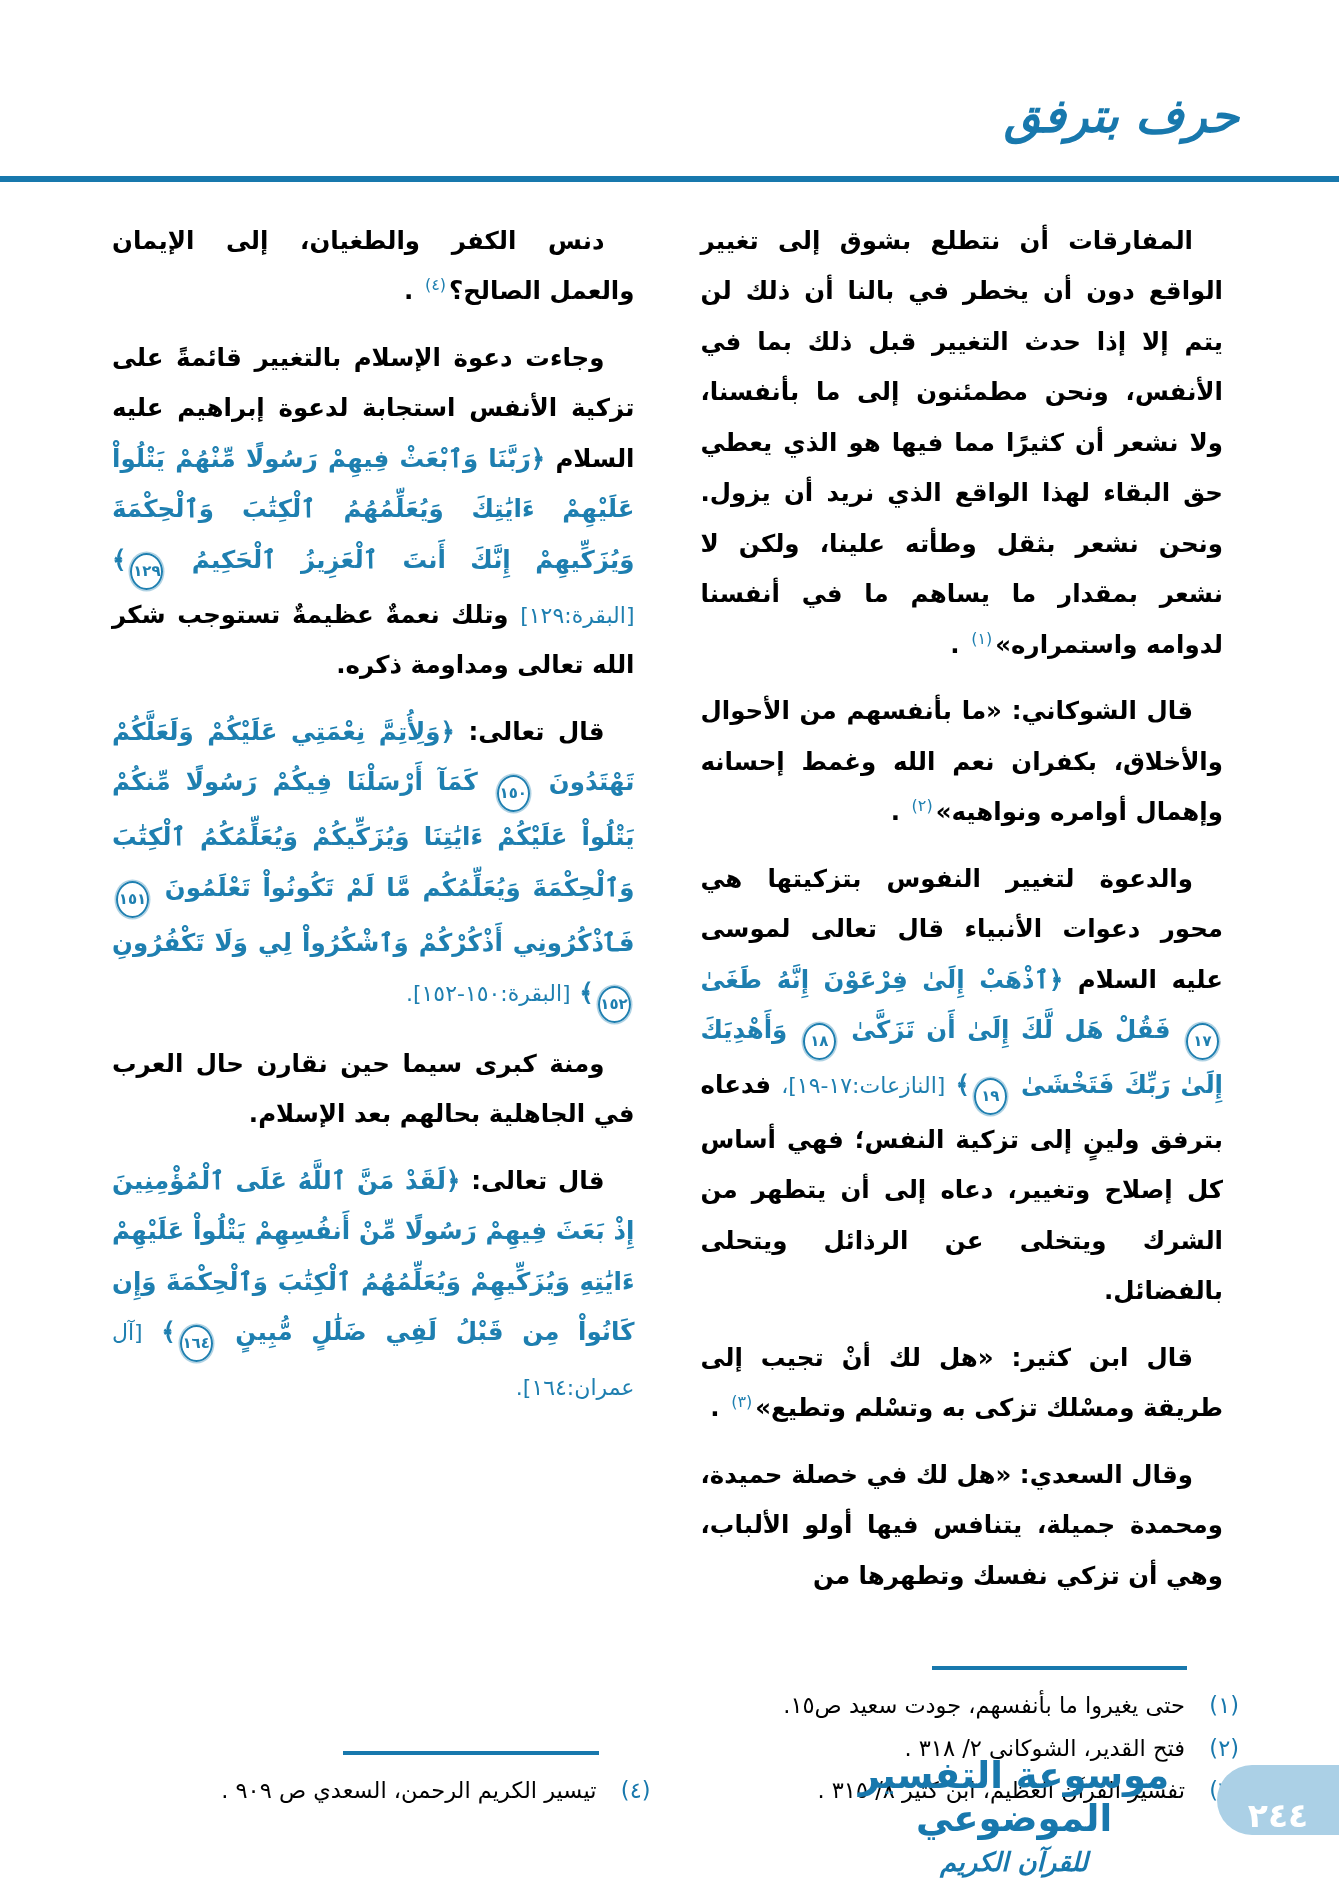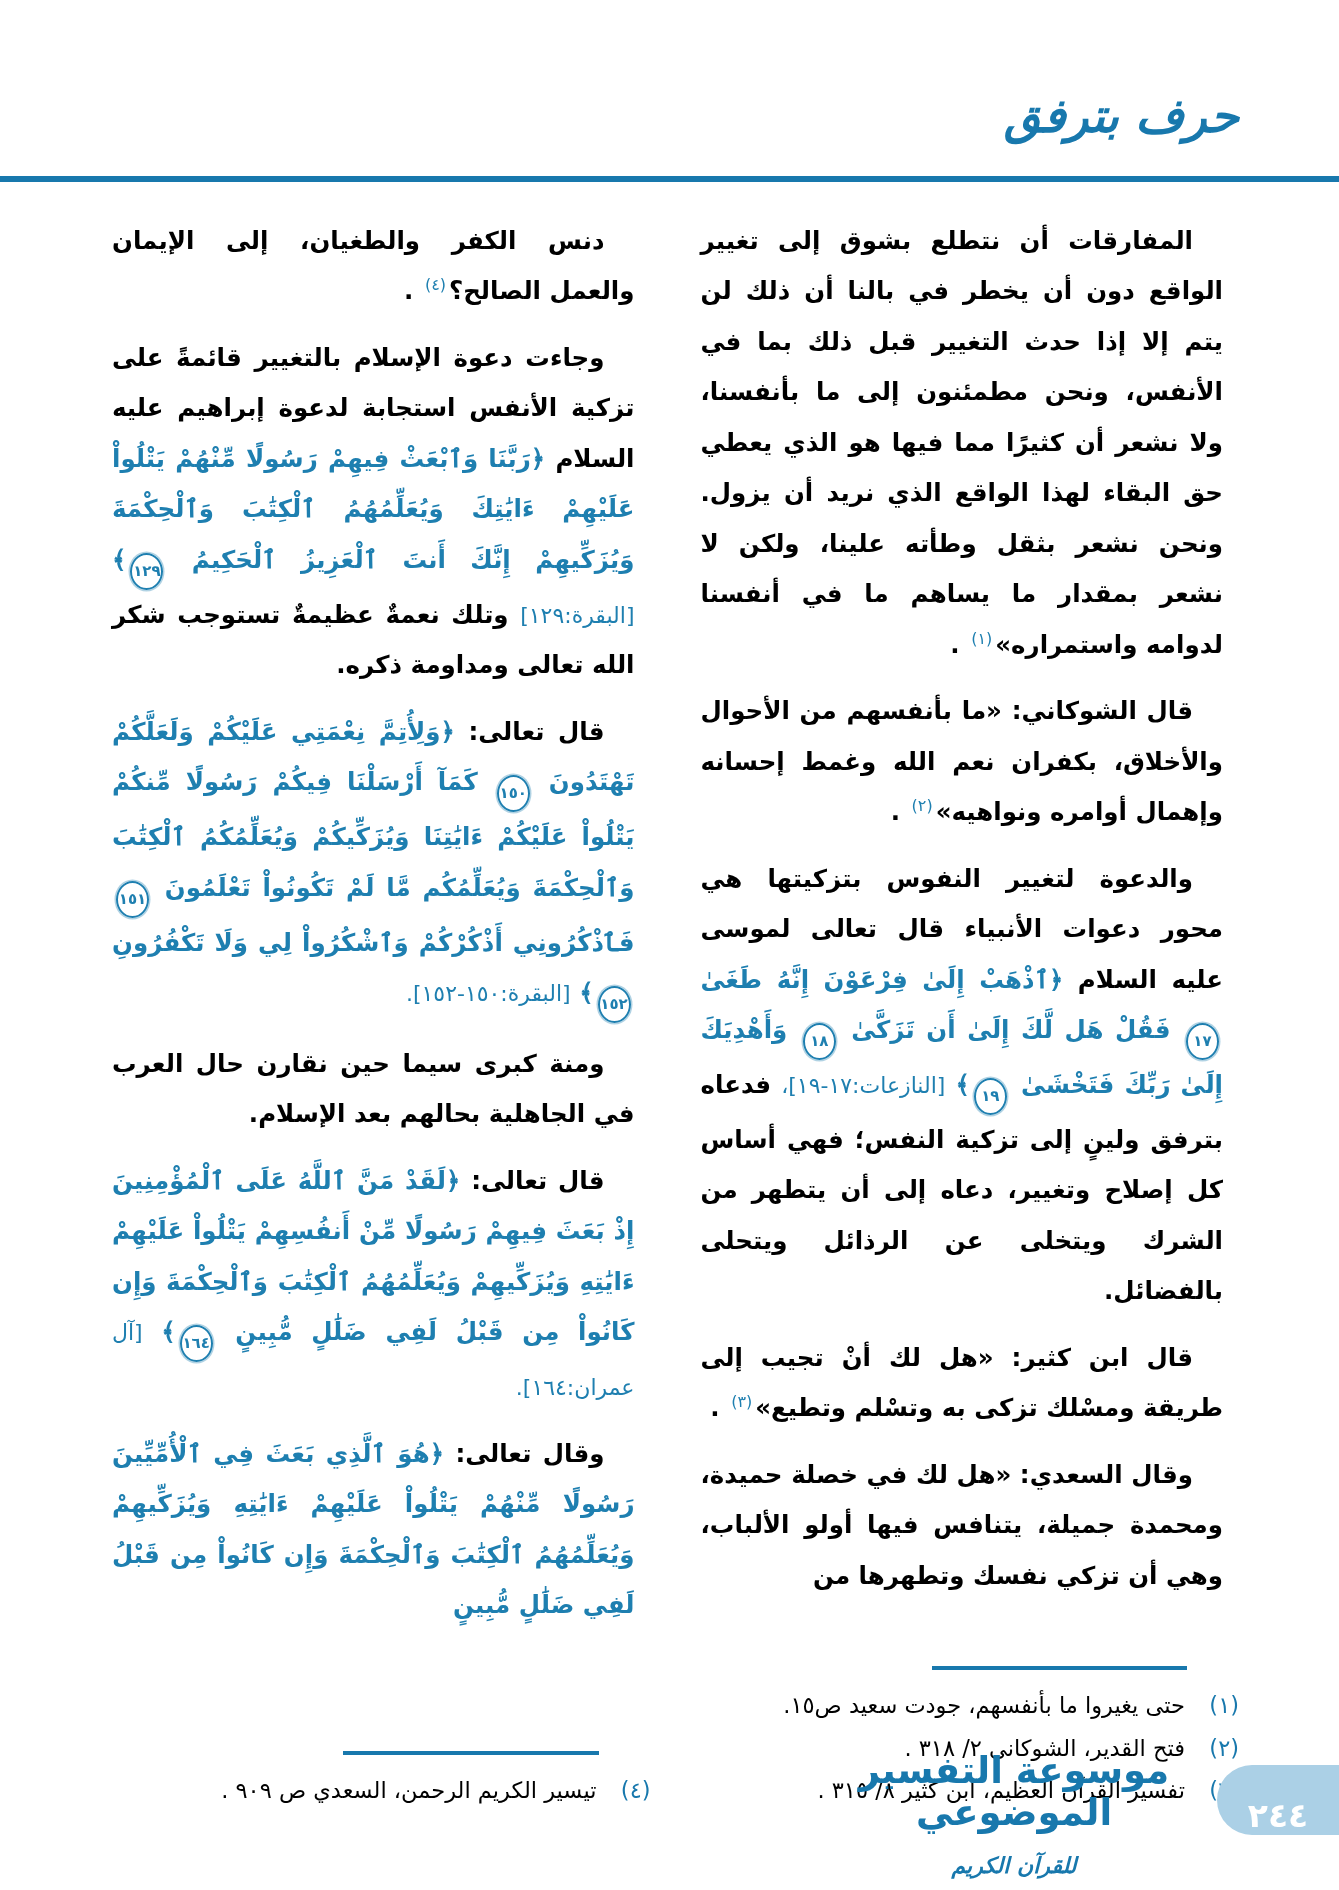--- a/index.html
+++ b/index.html
@@ -66,21 +66,21 @@
   .fn-text{flex:1;text-align:justify;}
   
   .footer-logo{
     position:absolute;bottom:12px;right:150px;width:350px;
     text-align:center;color:var(--accent);line-height:1.15;
   }
   .footer-logo .l1{
     font-size:37px;font-weight:bold;letter-spacing:-2px;
   }
   .footer-logo .l2{
-    font-size:22px;font-weight:bold;font-style:italic;margin-top:18px;
+    font-size:26px;font-weight:bold;font-style:italic;margin-top:8px;
   }
   .page-pill{
     position:absolute;bottom:55px;right:0;width:122px;height:70px;
     background:var(--pill);border-radius:36px 0 0 36px;
     display:flex;align-items:flex-end;justify-content:center;
     color:var(--pill-text);font-size:33px;font-weight:bold;
   }
 </style>
 </head>
 <body>
@@ -115,21 +115,20 @@
         </div>
     </div>
   </div>
   <div class="column">
     <div class="paras">
         <p class="para"><span class="seg-b">دنس الكفر والطغيان، إلى الإيمان والعمل الصالح؟</span><span class="seg-n">(٤)</span><span class="seg-b"> .</span></p>
         <p class="para"><span class="seg-b">وجاءت دعوة الإسلام بالتغيير قائمةً على تزكية الأنفس استجابة لدعوة إبراهيم عليه السلام </span><span class="seg-q">﴿رَبَّنَا وَٱبْعَثْ فِيهِمْ رَسُولًا مِّنْهُمْ يَتْلُواْ عَلَيْهِمْ ءَايَٰتِكَ وَيُعَلِّمُهُمُ ٱلْكِتَٰبَ وَٱلْحِكْمَةَ وَيُزَكِّيهِمْ إِنَّكَ أَنتَ ٱلْعَزِيزُ ٱلْحَكِيمُ </span><span class="seg-v">١٢٩</span><span class="seg-q">﴾ </span><span class="seg-r">[البقرة:١٢٩]</span><span class="seg-b"> وتلك نعمةٌ عظيمةٌ تستوجب شكر الله تعالى ومداومة ذكره.</span></p>
         <p class="para"><span class="seg-b">قال تعالى: </span><span class="seg-q">﴿وَلِأُتِمَّ نِعْمَتِي عَلَيْكُمْ وَلَعَلَّكُمْ تَهْتَدُونَ </span><span class="seg-v">١٥٠</span><span class="seg-q"> كَمَآ أَرْسَلْنَا فِيكُمْ رَسُولًا مِّنكُمْ يَتْلُواْ عَلَيْكُمْ ءَايَٰتِنَا وَيُزَكِّيكُمْ وَيُعَلِّمُكُمُ ٱلْكِتَٰبَ وَٱلْحِكْمَةَ وَيُعَلِّمُكُم مَّا لَمْ تَكُونُواْ تَعْلَمُونَ </span><span class="seg-v">١٥١</span><span class="seg-q"> فَٱذْكُرُونِي أَذْكُرْكُمْ وَٱشْكُرُواْ لِي وَلَا تَكْفُرُونِ </span><span class="seg-v">١٥٢</span><span class="seg-q">﴾ </span><span class="seg-r">[البقرة:١٥٠-١٥٢].</span></p>
         <p class="para"><span class="seg-b">ومنة كبرى سيما حين نقارن حال العرب في الجاهلية بحالهم بعد الإسلام.</span></p>
         <p class="para"><span class="seg-b">قال تعالى: </span><span class="seg-q">﴿لَقَدْ مَنَّ ٱللَّهُ عَلَى ٱلْمُؤْمِنِينَ إِذْ بَعَثَ فِيهِمْ رَسُولًا مِّنْ أَنفُسِهِمْ يَتْلُواْ عَلَيْهِمْ ءَايَٰتِهِ وَيُزَكِّيهِمْ وَيُعَلِّمُهُمُ ٱلْكِتَٰبَ وَٱلْحِكْمَةَ وَإِن كَانُواْ مِن قَبْلُ لَفِي ضَلَٰلٍ مُّبِينٍ </span><span class="seg-v">١٦٤</span><span class="seg-q">﴾ </span><span class="seg-r">[آل عمران:١٦٤].</span></p>
-        <p class="para"><span class="seg-b">وقال تعالى: </span><span class="seg-q">﴿هُوَ ٱلَّذِي بَعَثَ فِي ٱلْأُمِّيِّينَ رَسُولًا مِّنْهُمْ يَتْلُواْ عَلَيْهِمْ ءَايَٰتِهِ وَيُزَكِّيهِمْ وَيُعَلِّمُهُمُ ٱلْكِتَٰبَ وَٱلْحِكْمَةَ وَإِن كَانُواْ مِن قَبْلُ لَفِي ضَلَٰلٍ مُّبِينٍ</span></p>
       </div>
     <div class="fn-block">
       <div class="fn-divider"></div>
       <div class="footnotes">
           <div class="footnote">
             <span class="fn-num">(٤)</span>
             <span class="fn-text">تيسير الكريم الرحمن، السعدي ص ٩٠٩ .</span>
           </div>
         </div>
     </div>

